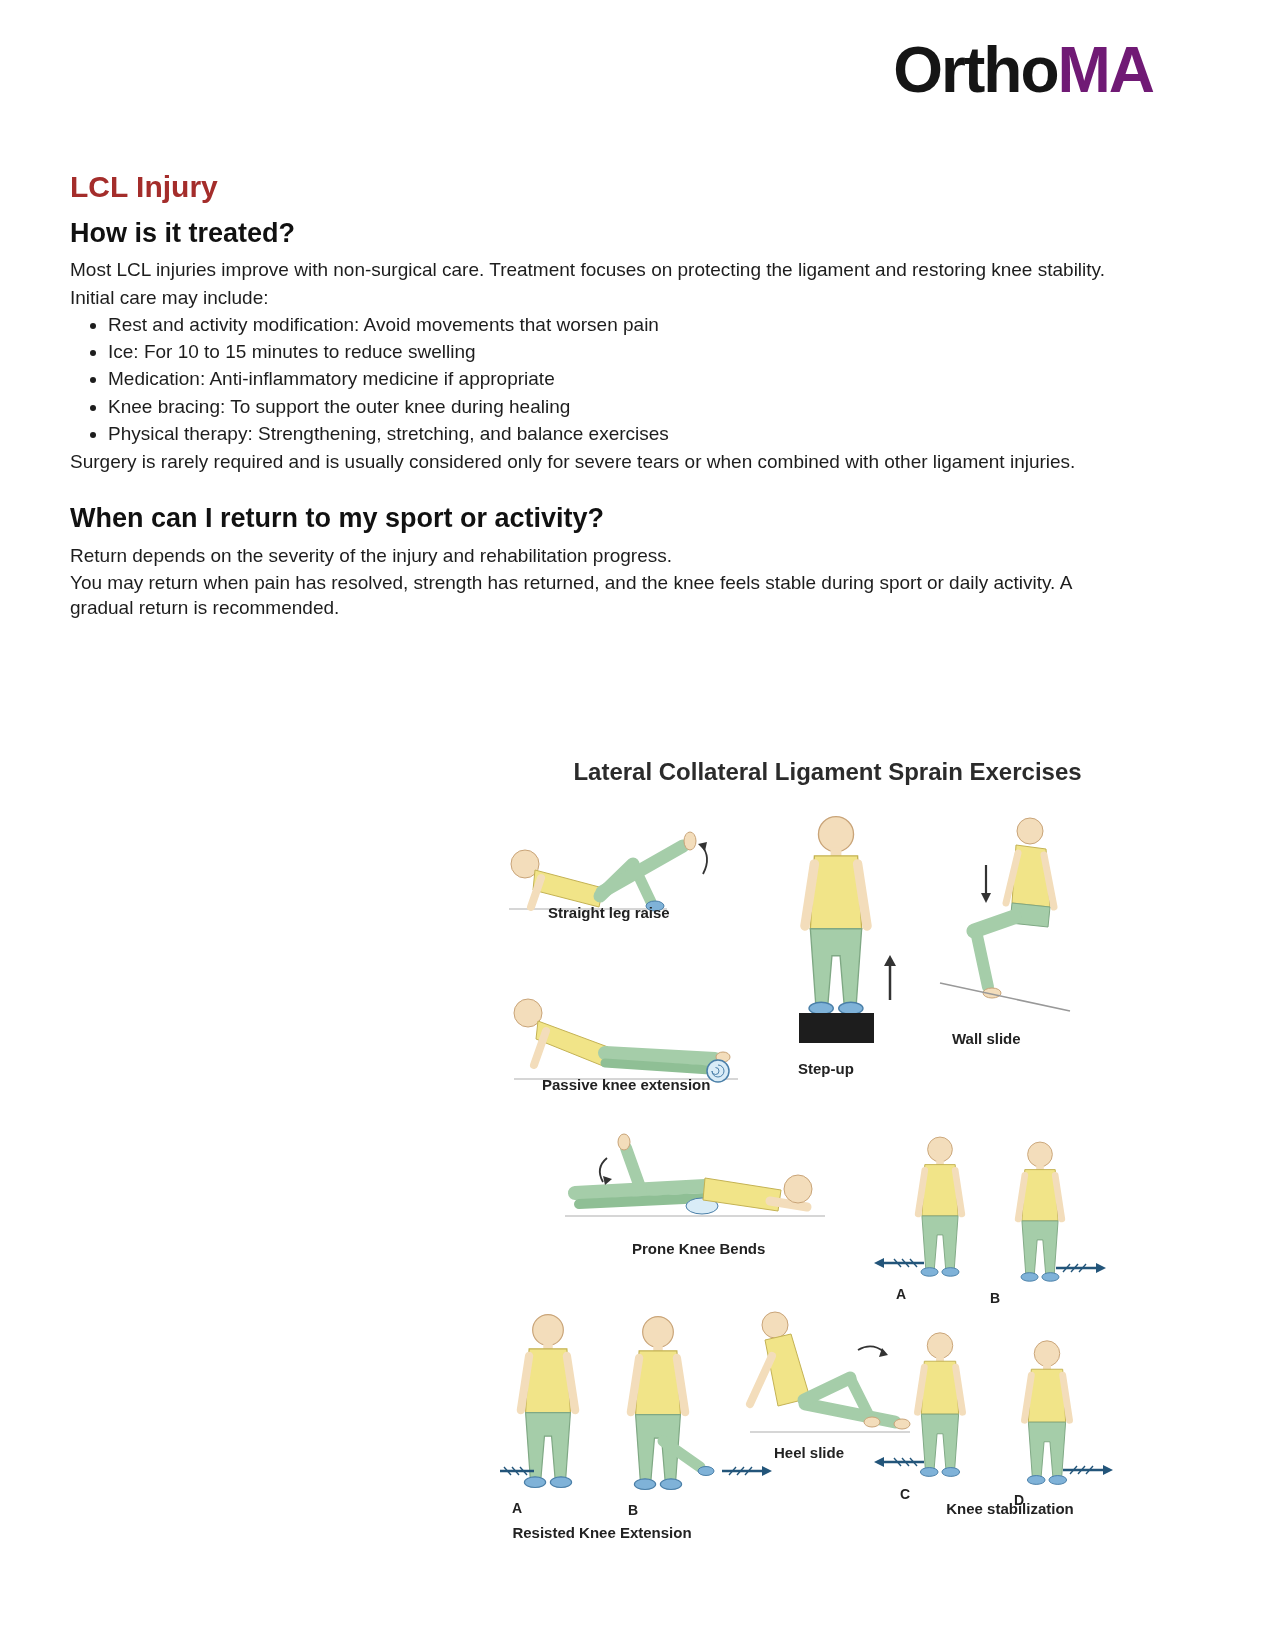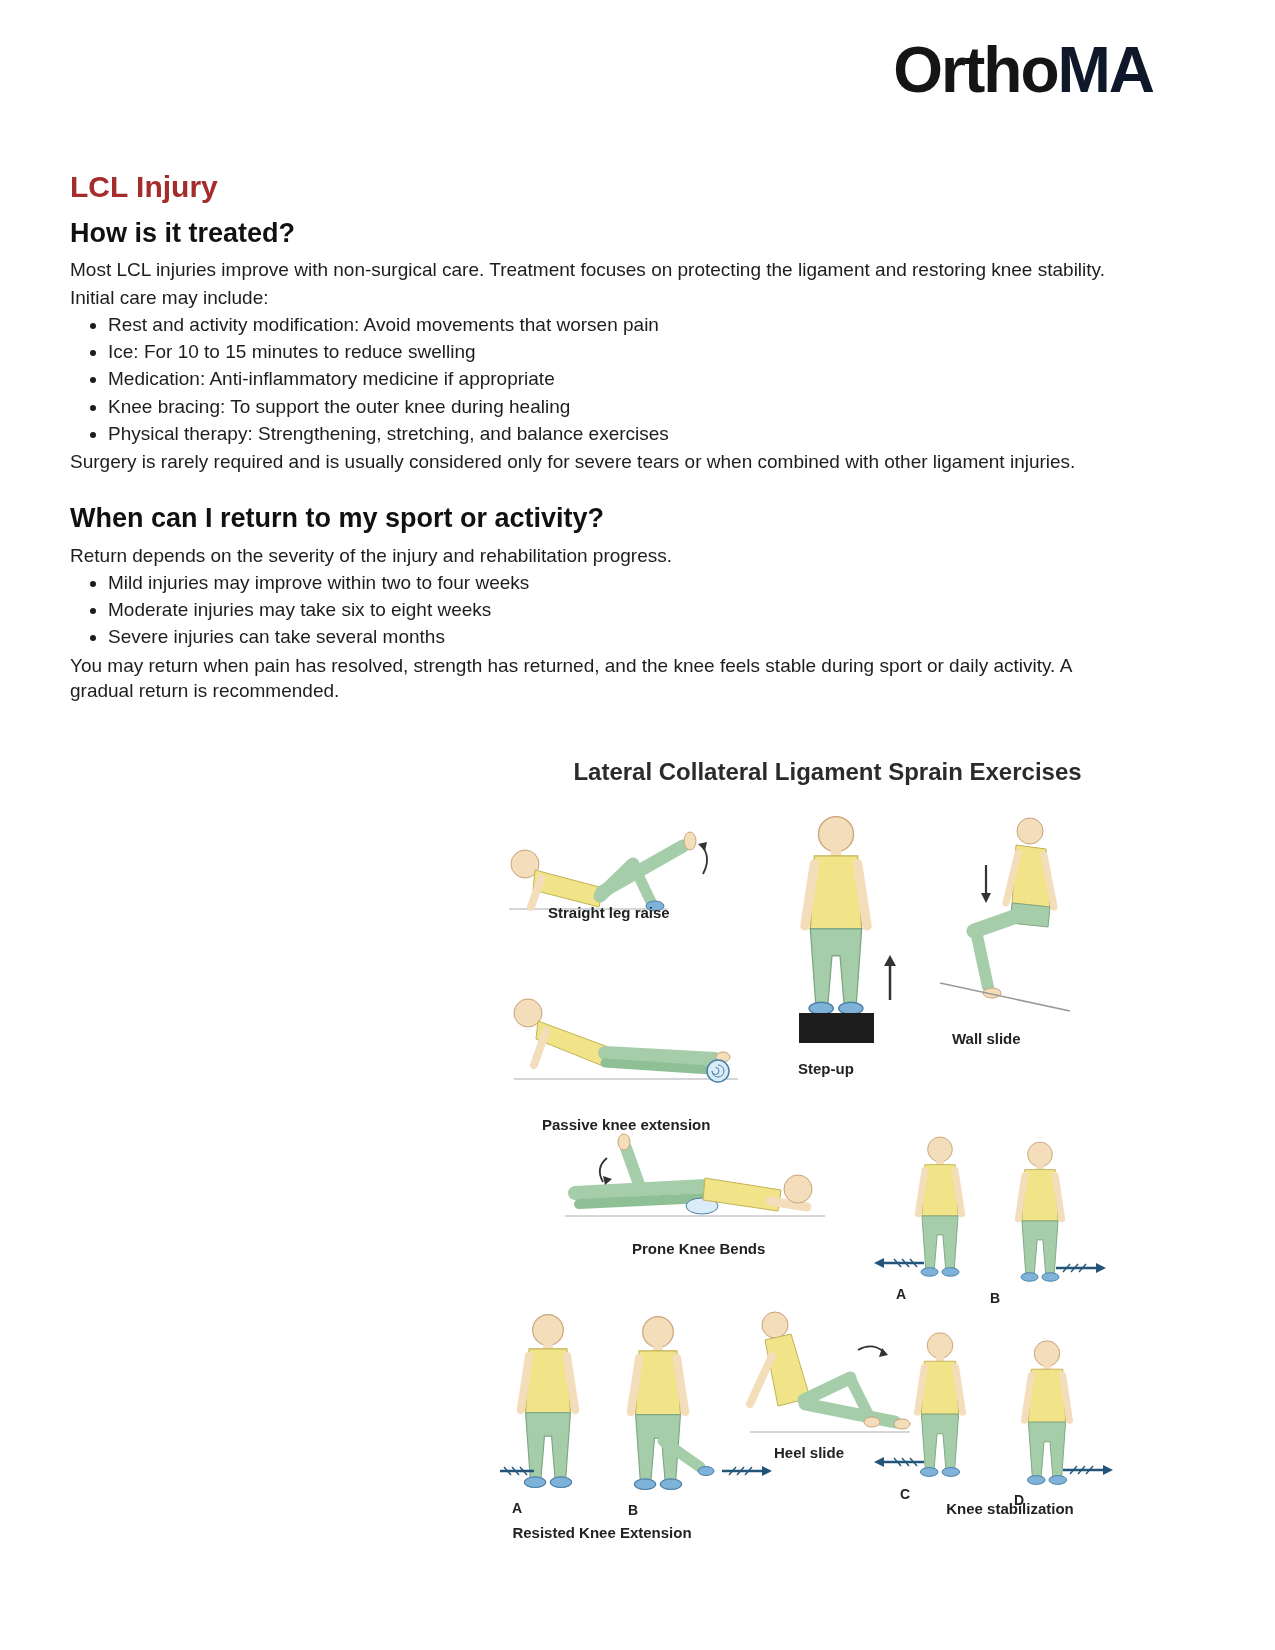--- a/index.html
+++ b/index.html
@@ -3,21 +3,21 @@
 <meta charset="utf-8">
 <style>
   html,body{margin:0;padding:0;background:#ffffff;}
   body{width:1275px;height:1650px;font-family:"Liberation Sans",sans-serif;color:#1d1d1d;position:relative;}
   .page{position:relative;width:1275px;height:1650px;overflow:hidden;background:#fff;}
 
   
   .header{position:absolute;top:38px;right:122px;text-align:right;}
   .wordmark{font-size:64px;font-weight:800;letter-spacing:-2px;line-height:1;}
   .wordmark .black{color:#151515;}
-  .wordmark .red{color:#0f172a;}
+  .wordmark .red{color:#701a75;}
   .tagline{margin-top:4px;font-size:23px;font-weight:700;font-style:italic;color:#b5242a;letter-spacing:0.5px;}
 
   
   .content{position:absolute;left:70px;top:170px;width:1062px;}
   h1.title{font-size:30px;font-weight:700;color:#a42d2b;margin:0 0 14px 0;line-height:1.1;}
   h2.sect{font-size:27px;font-weight:700;color:#111;margin:0 0 8px 0;line-height:1.2;}
   p.body{font-size:19px;line-height:1.33;margin:0 0 2px 0;}
   ul.bullets{margin:2px 0 2px 0;padding-left:38px;}
   ul.bullets li{font-size:19px;line-height:1.38;margin:1px 0;}
   .gap{height:26px;}
@@ -53,25 +53,20 @@
       <li>Medication: Anti-inflammatory medicine if appropriate</li>
       <li>Knee bracing: To support the outer knee during healing</li>
       <li>Physical therapy: Strengthening, stretching, and balance exercises</li>
     </ul>
     <p class="body">Surgery is rarely required and is usually considered only for severe tears or when combined with other ligament injuries.</p>
 
     <div class="gap"></div>
 
     <h2 class="sect">When can I return to my sport or activity?</h2>
     <p class="body">Return depends on the severity of the injury and rehabilitation progress.</p>
-    <ul class="bullets">
-      <li>Mild injuries may improve within two to four weeks</li>
-      <li>Moderate injuries may take six to eight weeks</li>
-      <li>Severe injuries can take several months</li>
-    </ul>
     <p class="body">You may return when pain has resolved, strength has returned, and the knee feels stable during sport or daily activity. A gradual return is recommended.</p>
   </div>
 
   <div class="exercise-panel">
     <div class="ex-title">Lateral Collateral Ligament Sprain Exercises</div>
 
     <svg class="ex-svg" width="655" height="770" viewBox="0 0 655 770" xmlns="http://www.w3.org/2000/svg">
       <defs>
         <g id="stand-person">
           <circle cx="0" cy="-128" r="13" fill="#f3ddbb" stroke="#c9a478" stroke-width="1"></circle>
@@ -199,21 +194,21 @@
         <use href="#stand-person" transform="translate(440,678) scale(0.98)"></use>
         <use href="#band-left" transform="translate(428,669)"></use>
       </g>
       <g>
         <use href="#stand-person" transform="translate(547,686) scale(0.98)"></use>
         <use href="#band-left" transform="translate(559,677) scale(-1,1)"></use>
       </g>
     </svg>
 
     <div class="ex-label" style="left:48px;top:146px;">Straight leg raise</div>
-    <div class="ex-label" style="left:42px;top:318px;margin-top:40px;">Passive knee extension</div>
+    <div class="ex-label" style="left:42px;top:318px;">Passive knee extension</div>
     <div class="ex-label" style="left:298px;top:302px;">Step-up</div>
     <div class="ex-label" style="left:452px;top:272px;">Wall slide</div>
     <div class="ex-label" style="left:132px;top:482px;">Prone Knee Bends</div>
     <div class="ex-letter" style="left:396px;top:528px;">A</div>
     <div class="ex-letter" style="left:490px;top:532px;">B</div>
     <div class="ex-label" style="left:274px;top:686px;">Heel slide</div>
     <div class="ex-letter" style="left:12px;top:742px;">A</div>
     <div class="ex-letter" style="left:128px;top:744px;">B</div>
     <div class="ex-label center" style="left:2px;top:766px;width:200px;">Resisted Knee Extension</div>
     <div class="ex-letter" style="left:400px;top:728px;">C</div>

